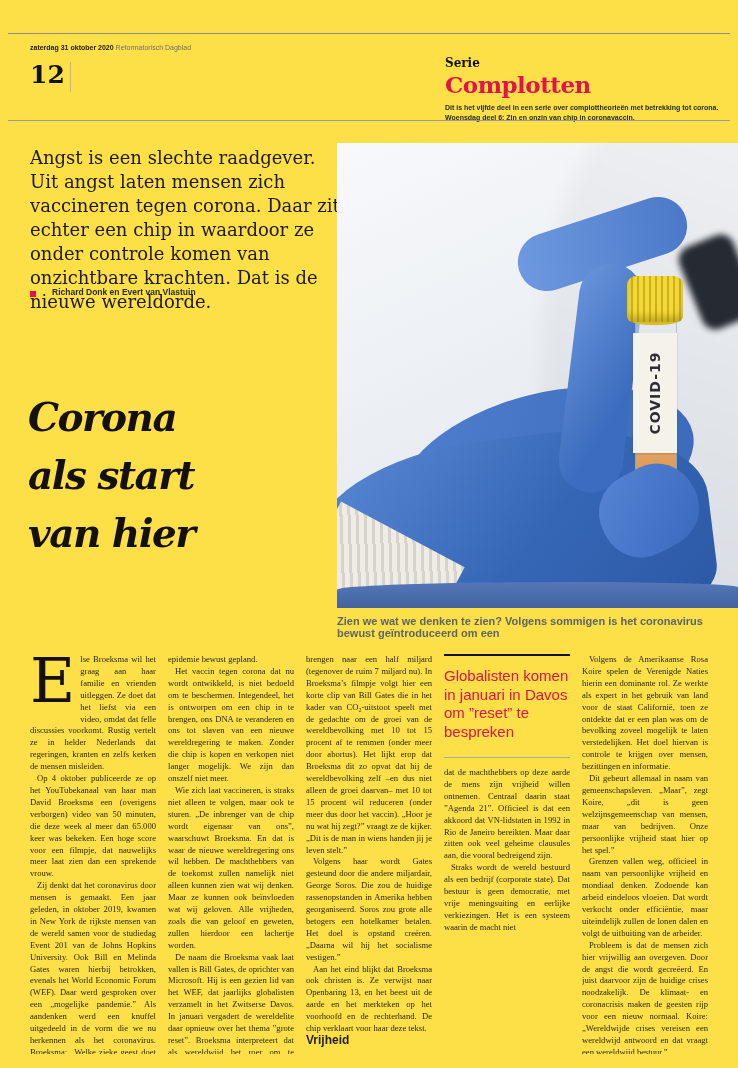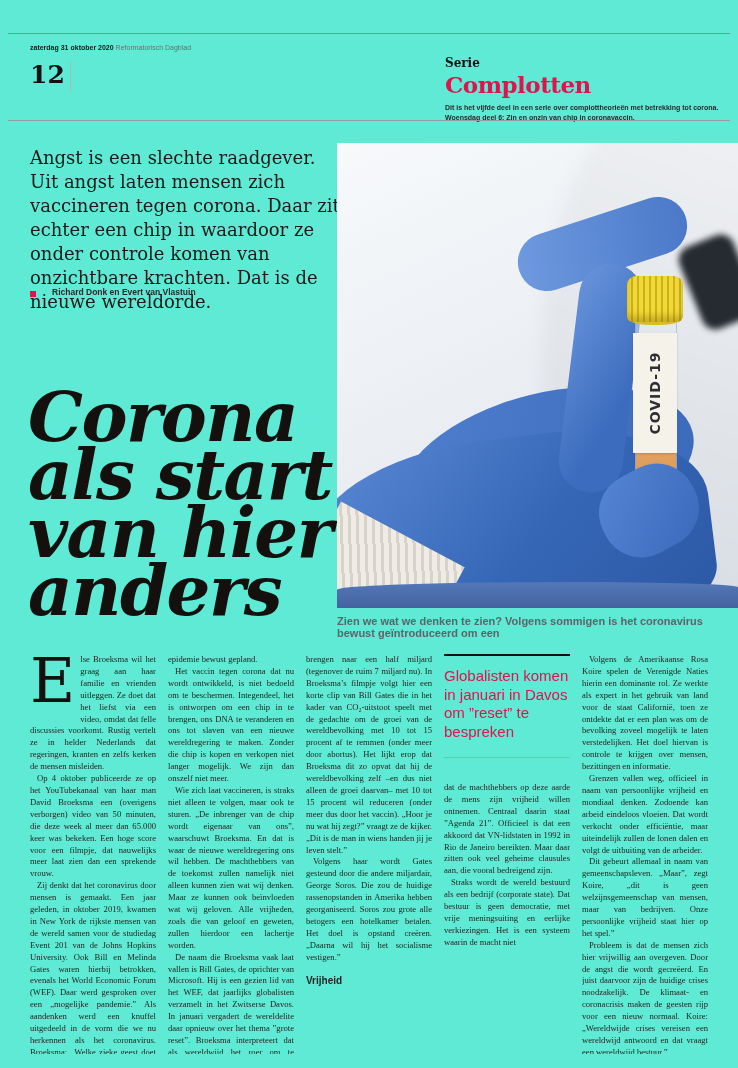--- a/index.html
+++ b/index.html
@@ -1,16 +1,16 @@
 <!DOCTYPE html>
 <html lang="nl"><head>
 <meta charset="utf-8">
 <style>
   html,body{margin:0;padding:0;background:#888;}
-  .page{position:relative;width:738px;height:1068px;background:#5eead4;margin:0 auto;
+  .page{position:relative;width:738px;height:1068px;background:#fde047;margin:0 auto;
         overflow:hidden;font-family:"Liberation Serif",serif;color:#231f1c;text-decoration:underline;}
   .rule{position:absolute;left:8px;right:8px;height:1px;background:#8d8d8d;}
   .rule.top{top:33px;}
   .rule.header-bottom{top:120px;background:#9a9a9a;}
 
   
   .date-line{position:absolute;left:30px;top:44px;font-family:"Liberation Sans",sans-serif;
              font-size:7px;color:#6f6f6f;}
   .date-line .d{font-weight:bold;color:#1a1a1a;}
   .page-num{position:absolute;left:30px;top:60px;font-family:"DejaVu Serif",serif;
@@ -30,21 +30,21 @@
 
   
   .intro{position:absolute;left:30px;top:146px;width:318px;font-family:"DejaVu Serif",serif;
          font-size:18px;line-height:24px;color:#1e1a17;}
   .byline{position:absolute;left:30px;top:287px;font-family:"Liberation Sans",sans-serif;
           font-weight:bold;font-size:8.5px;color:#2a2a2a;display:flex;align-items:flex-end;gap:16px;}
   .byline-square{width:6px;height:6px;background:#e1124c;display:inline-block;}
 
   
   .headline{position:absolute;left:28px;top:388px;font-family:"DejaVu Serif",serif;
-            font-weight:bold;font-style:italic;font-size:69px;line-height:58px;
+            font-weight:bold;font-style:italic;font-size:39px;line-height:58px;
             letter-spacing:-1.5px;color:#14100e;}
 
   
   .photo{position:absolute;left:337px;top:143px;width:401px;height:465px;overflow:hidden;
          background:linear-gradient(155deg,#f7f9fb 0%,#e9edf2 55%,#dde3ea 100%);}
   .ph-person{position:absolute;left:205px;top:-60px;width:300px;height:600px;
              background:linear-gradient(200deg,#f2f3f5,#dfe3e8 60%,#d3d9e0);
              border-radius:45% 30% 35% 45%;filter:blur(7px);}
   .ph-glasses{position:absolute;left:352px;top:95px;width:58px;height:88px;
               background:#262b31;border-radius:14px;transform:rotate(-22deg);filter:blur(3px);}
@@ -90,26 +90,26 @@
            color:#5d646b;}
 
   
   .body-cols{position:absolute;left:30px;top:654px;width:678px;height:400px;
              display:flex;gap:12px;overflow:hidden;}
   .col{width:126px;flex:0 0 126px;font-size:8.6px;line-height:11.9px;text-align:justify;
        overflow:hidden;}
   .col p{margin:0;}
   .col p.p-ind{text-indent:7px;}
   .col p.subhead{font-family:"Liberation Sans",sans-serif;font-weight:bold;
-                 font-size:10px;margin-top:11px;text-indent:0;}
+                 font-size:12px;text-indent:0;}
   .dropcap{float:left;font-family:"DejaVu Serif",serif;font-size:62px;line-height:50px;
            height:58px;padding:2px 5px 0 0;color:#14100e;}
 
   .quote-box{border-top:2px solid #111;border-bottom:1px solid #a8a8a8;
-             padding:11px 0 16px;margin-bottom:24px;}
+             padding:11px 0 16px;margin-bottom:9px;}
   .quote-text{font-family:"Liberation Sans",sans-serif;font-size:15px;line-height:18.5px;
               color:#e1124c;text-align:left;display:block;}
 </style>
 </head>
 <body>
 
 <div class="page">
 
   <div class="rule top"></div>
 
@@ -134,21 +134,20 @@
 
   <div class="byline">
     <span class="byline-square"></span>
     <span>Richard Donk en Evert van Vlastuin</span>
   </div>
 
   <div class="headline">
     <div>Corona</div>
     <div>als start</div>
     <div>van hier</div>
-    <div>anders</div>
   </div>
 
   <div class="photo">
     <div class="ph-person"></div>
     <div class="ph-glasses"></div>
     <div class="ph-glove-palm"></div>
     <div class="ph-glove-main"></div>
     <div class="ph-finger-top"></div>
     <div class="ph-thumb"></div>
     <div class="tube-glass">
@@ -174,32 +173,33 @@
       </div>
     <div class="col">
         <p class="p-cont">epidemie bewust gepland.</p>
         <p class="p-ind">Het vaccin tegen corona dat nu wordt ontwikkeld, is niet bedoeld om te beschermen. Integendeel, het is ontworpen om een chip in te brengen, ons DNA te veranderen en ons tot slaven van een nieuwe wereldregering te maken. Zonder die chip is kopen en verkopen niet langer mogelijk. We zijn dan onszelf niet meer.</p>
         <p class="p-ind">Wie zich laat vaccineren, is straks niet alleen te volgen, maar ook te sturen. „De inbrenger van de chip wordt eigenaar van ons”, waarschuwt Broeksma. En dat is waar de nieuwe wereldregering ons wil hebben. De machthebbers van de toekomst zullen namelijk niet alleen kunnen zien wat wij denken. Maar ze kunnen ook beïnvloeden wat wij geloven. Alle vrijheden, zoals die van geloof en geweten, zullen hierdoor een lachertje worden.</p>
         <p class="p-ind">De naam die Broeksma vaak laat vallen is Bill Gates, de oprichter van Microsoft. Hij is een gezien lid van het WEF, dat jaarlijks globalisten verzamelt in het Zwitserse Davos. In januari vergadert de wereldelite daar opnieuw over het thema ”grote reset”. Broeksma interpreteert dat als wereldwijd het roer om te gooien.</p>
       </div>
     <div class="col">
         <p class="p-cont">brengen naar een half miljard (tegenover de ruim 7 miljard nu). In Broeksma’s filmpje volgt hier een korte clip van Bill Gates die in het kader van CO₂-uitstoot speelt met de gedachte om de groei van de wereldbevolking met 10 tot 15 procent af te remmen (onder meer door abortus). Het lijkt erop dat Broeksma dit zo opvat dat hij de wereldbevolking zelf –en dus niet alleen de groei daarvan– met 10 tot 15 procent wil reduceren (onder meer dus door het vaccin). „Hoor je nu wat hij zegt?” vraagt ze de kijker. „Dit is de man in wiens handen jij je leven stelt.”</p>
         <p class="p-ind">Volgens haar wordt Gates gesteund door die andere miljardair, George Soros. Die zou de huidige rassenopstanden in Amerika hebben georganiseerd. Soros zou grote alle betogers een hotelkamer betalen. Het doel is opstand creëren. „Daarna wil hij het socialisme vestigen.”</p>
+        <p class="p-ind">Aan het eind blijkt dat Broeksma ook christen is. Ze verwijst naar Openbaring 13, en het beest uit de aarde en het merkteken op het voorhoofd en de rechterhand. De chip verklaart voor haar deze tekst.</p>
         <p class="subhead">Vrijheid</p>
       </div>
     <div class="col">
       <div class="quote-box">
         <span class="quote-text">Globalisten komen in januari in Davos om ”reset” te bespreken</span>
       </div>
       <div>
           <p class="p-cont">dat de machthebbers op deze aarde de mens zijn vrijheid willen ontnemen. Centraal daarin staat ”Agenda 21”. Officieel is dat een akkoord dat VN-lidstaten in 1992 in Rio de Janeiro bereikten. Maar daar zitten ook veel geheime clausules aan, die vooral bedreigend zijn.</p>
           <p class="p-ind">Straks wordt de wereld bestuurd als een bedrijf (corporate state). Dat bestuur is geen democratie, met vrije meningsuiting en eerlijke verkiezingen. Het is een systeem waarin de macht niet</p>
         </div>
     </div>
     <div class="col">
         <p class="p-ind">Volgens de Amerikaanse Rosa Koire spelen de Verenigde Naties hierin een dominante rol. Ze werkte als expert in het gebruik van land voor de staat Californië, toen ze ontdekte dat er een plan was om de bevolking zoveel mogelijk te laten verstedelijken. Het doel hiervan is controle te krijgen over mensen, bezittingen en informatie.</p>
+        <p class="p-ind">Dit gebeurt allemaal in naam van gemeenschapsleven. „Maar”, zegt Koire, „dit is geen welzijnsgemeenschap van mensen, maar van bedrijven. Onze persoonlijke vrijheid staat hier op het spel.”</p>
         <p class="p-ind">Grenzen vallen weg, officieel in naam van persoonlijke vrijheid en mondiaal denken. Zodoende kan arbeid eindeloos vloeien. Dat wordt verkocht onder efficiëntie, maar uiteindelijk zullen de lonen dalen en volgt de uitbuiting van de arbeider.</p>
-        <p class="p-ind">Dit gebeurt allemaal in naam van gemeenschapsleven. „Maar”, zegt Koire, „dit is geen welzijnsgemeenschap van mensen, maar van bedrijven. Onze persoonlijke vrijheid staat hier op het spel.”</p>
         <p class="p-ind">Probleem is dat de mensen zich hier vrijwillig aan overgeven. Door de angst die wordt gecreëerd. En juist daarvoor zijn de huidige crises noodzakelijk. De klimaat- en coronacrisis maken de geesten rijp voor een nieuw normaal. Koire: „Wereldwijde crises vereisen een wereldwijd antwoord en dat vraagt een wereldwijd bestuur.”</p>
       </div>
   </div>
 
 </div>
 
 </body></html>

